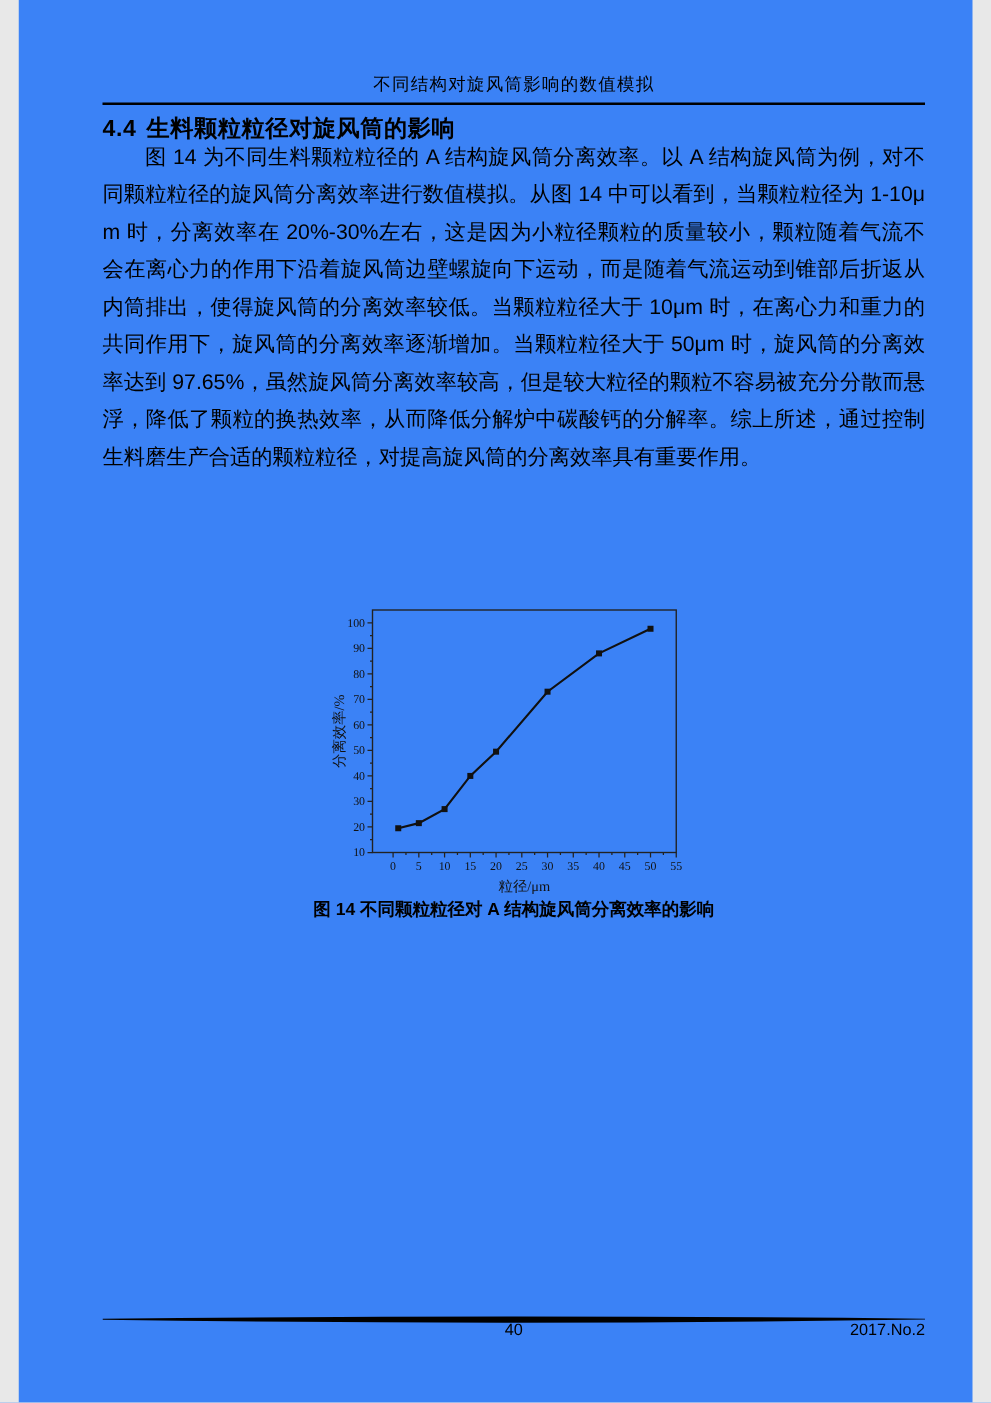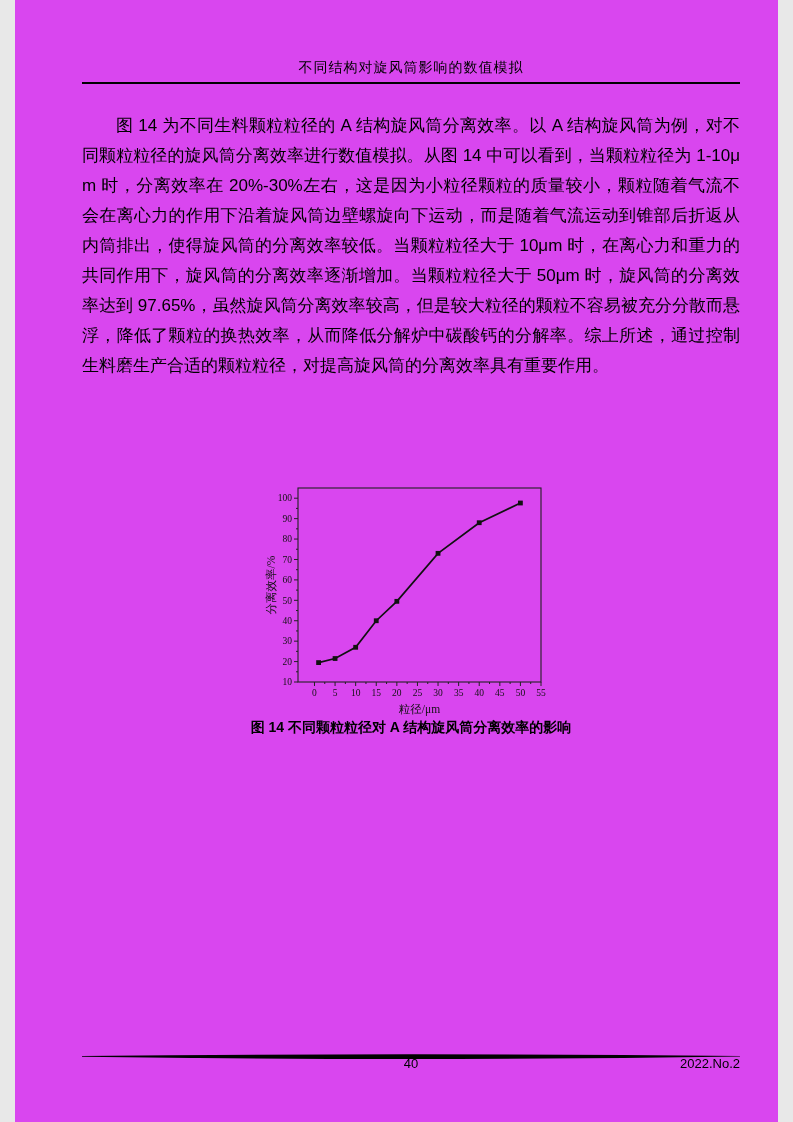--- a/index.html
+++ b/index.html
@@ -1,20 +1,20 @@
 <!DOCTYPE html>
 <html><head>
 <meta charset="utf-8">
 <style>
   html,body{margin:0;padding:0;background:#e8e8e8;}
   .page{
     position:relative;
     width:763px;height:1122px;
     margin:0 auto;
-    background:#d946ef;
+    background:#3b82f6;
     font-family:"Liberation Sans", sans-serif;
     color:#000;
     overflow:hidden;
   }
   .header-title{
     position:absolute;top:59px;left:67px;width:658px;
     text-align:center;font-size:14px;letter-spacing:1px;
   }
   .header-rule{
     position:absolute;top:82px;left:67px;width:658px;
@@ -62,20 +62,23 @@
   svg text{font-family:"Liberation Serif", serif;}
 </style>
 </head>
 <body>
 
 <div class="page">
 
   <div class="header-title">不同结构对旋风筒影响的数值模拟</div>
   <div class="header-rule"></div>
 
+  <div class="h44">
+    <span class="num">4.4</span><span>生料颗粒粒径对旋风筒的影响</span>
+  </div>
 
   <div class="body-para para1">图 14 为不同生料颗粒粒径的 A 结构旋风筒分离效率。以 A 结构旋风筒为例，对不同颗粒粒径的旋风筒分离效率进行数值模拟。从图 14 中可以看到，当颗粒粒径为 1-10μm 时，分离效率在 20%-30%左右，这是因为小粒径颗粒的质量较小，颗粒随着气流不会在离心力的作用下沿着旋风筒边壁螺旋向下运动，而是随着气流运动到锥部后折返从内筒排出，使得旋风筒的分离效率较低。当颗粒粒径大于 10μm 时，在离心力和重力的共同作用下，旋风筒的分离效率逐渐增加。当颗粒粒径大于 50μm 时，旋风筒的分离效率达到 97.65%，虽然旋风筒分离效率较高，但是较大粒径的颗粒不容易被充分分散而悬浮，降低了颗粒的换热效率，从而降低分解炉中碳酸钙的分解率。综上所述，通过控制生料磨生产合适的颗粒粒径，对提高旋风筒的分离效率具有重要作用。</div>
 
   <div class="figure-wrap">
     <svg id="chart" width="300" height="232" viewBox="0 0 300 232">
         <g stroke="#222" fill="none">
           <rect x="33" y="4" width="243" height="194" stroke-width="1.1"></rect>
           <line x1="49.474576271186436" y1="198" x2="49.474576271186436" y2="202"></line>
           <line x1="70.0677966101695" y1="198" x2="70.0677966101695" y2="202"></line>
           <line x1="90.66101694915255" y1="198" x2="90.66101694915255" y2="202"></line>
@@ -164,16 +167,16 @@
 
 
   <div class="footer-rule">
     <svg width="658" height="8" viewBox="0 0 658 8">
       <path d="M0,3 Q329,-0.5 658,3 L658,3.6 Q329,8.5 0,3.8 Z" fill="#000"></path>
     </svg>
   </div>
 
   <div class="footer-row">
     <span class="footer-page">40</span>
-    <span class="footer-issue">2022.No.2</span>
+    <span class="footer-issue">2017.No.2</span>
   </div>
 
 </div>
 
 </body></html>

